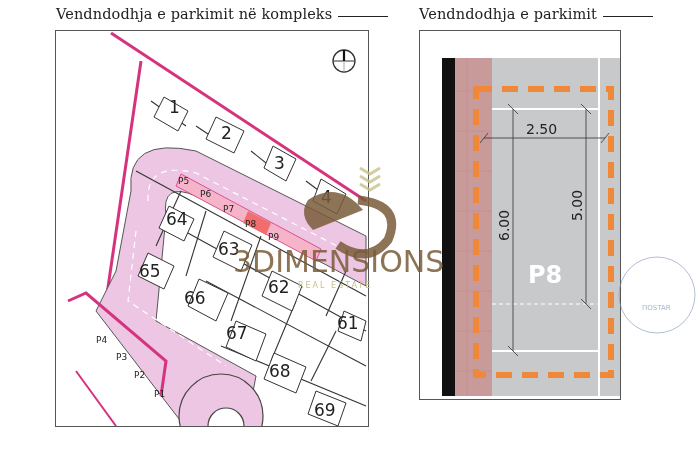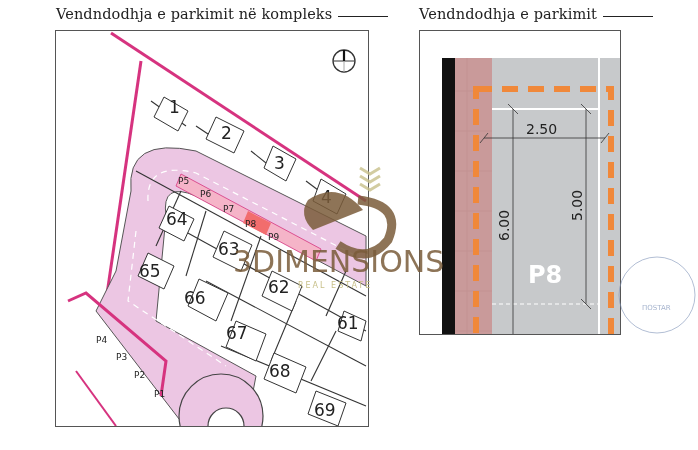--- a/index.html
+++ b/index.html
@@ -108,21 +108,21 @@
       <text x="189" y="196">P8</text>
       <text x="212" y="209">P9</text>
       <text x="40" y="312">P4</text>
       <text x="60" y="329">P3</text>
       <text x="78" y="347">P2</text>
       <text x="98" y="366">P1</text>
     </g>
   </svg>
 </div>
 
-<div class="panel" style="left:419px;top:30px;width:202px;height:305px;">
+<div class="panel" style="left:419px;top:30px;width:202px;height:370px;">
   <svg width="202" height="397" viewBox="0 0 202 397">
     <rect x="22" y="27" width="50" height="338" fill="#c99a9a"></rect>
     <g stroke="#b08080" stroke-width="0.4" opacity="0.6">
       <line x1="22" y1="60" x2="72" y2="60"></line>
         <line x1="22" y1="100" x2="72" y2="100"></line>
       <line x1="22" y1="140" x2="72" y2="140"></line>
         <line x1="22" y1="180" x2="72" y2="180"></line>
       <line x1="22" y1="220" x2="72" y2="220"></line>
         <line x1="22" y1="260" x2="72" y2="260"></line>
       <line x1="22" y1="300" x2="72" y2="300"></line>

